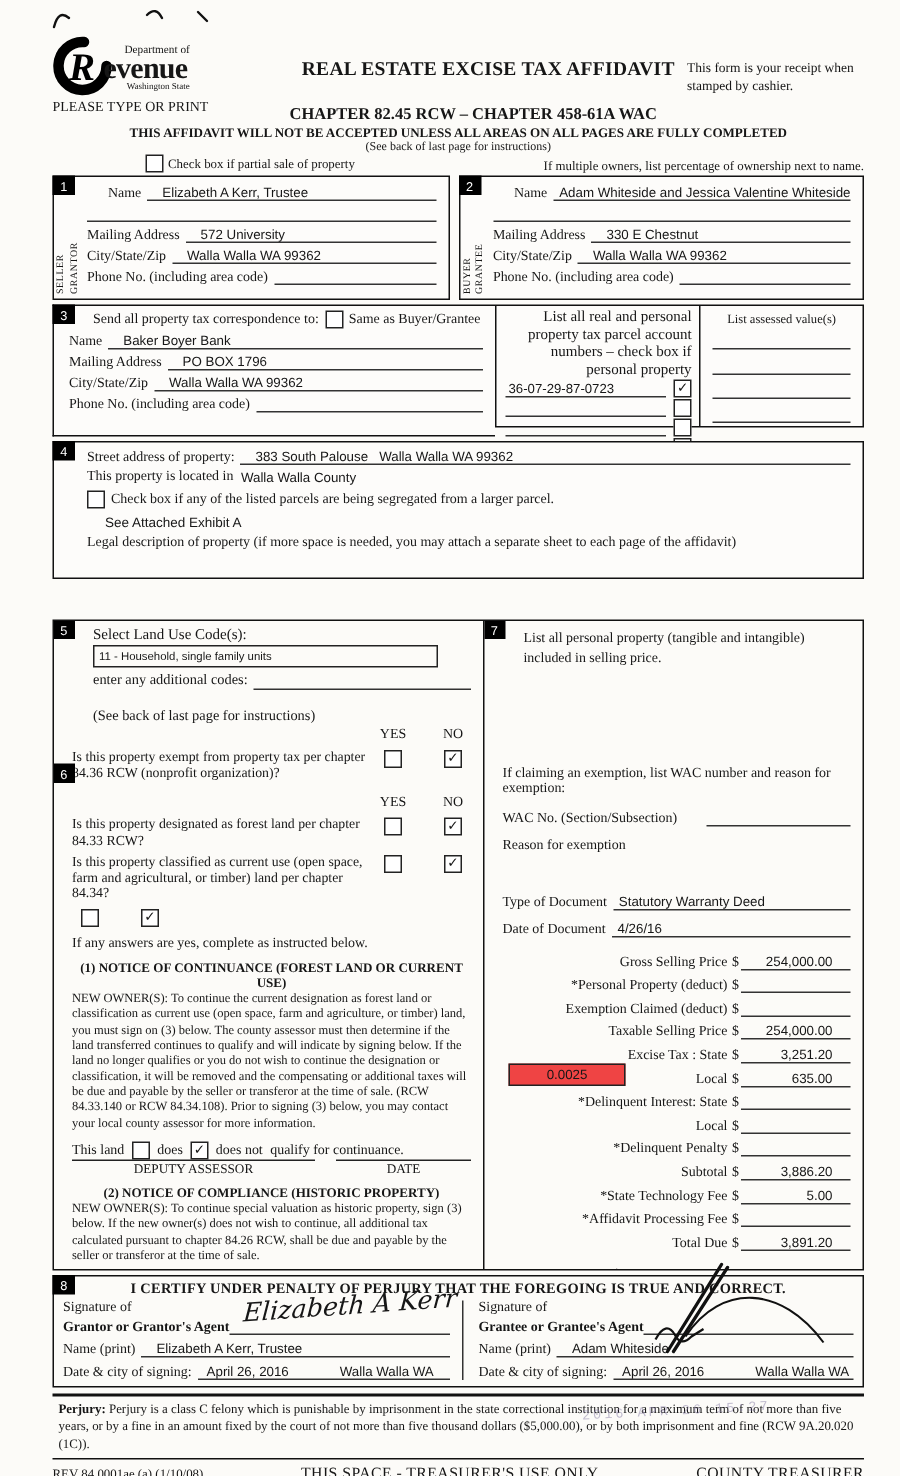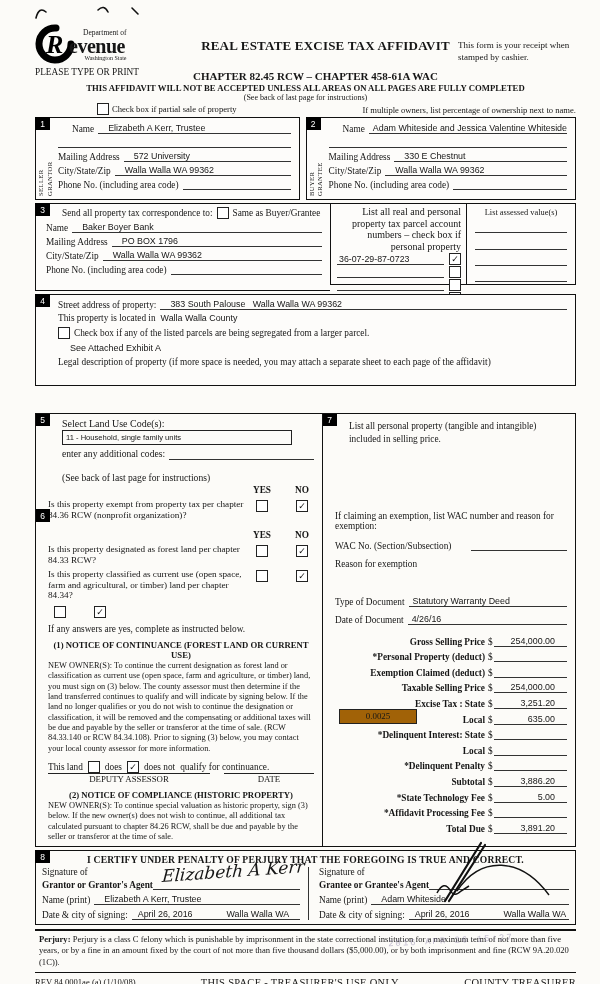--- a/index.html
+++ b/index.html
@@ -55,21 +55,21 @@
   .sec4{margin-top:3px;height:84px;padding:3px 8px 3px 22px;}
   .s4row{display:flex;align-items:flex-end;font-size:9.3px;margin-top:3px;}
   .chkrow{display:flex;align-items:center;gap:4px;font-size:9.3px;margin-top:4px;}
   .plain{font-size:9.3px;margin-top:4px;}
   .indent{margin-left:12px;font-family:"Liberation Sans",sans-serif;font-size:9px;}
 
   
   .maincols{display:flex;margin-top:27px;border:1.6px solid #111;height:432px;}
   .leftcol{width:266px;border-right:1.4px solid #111;position:relative;padding:4px 8px 0 12px;overflow:hidden;}
   .rightcol{flex:1;position:relative;padding:4px 8px 0 12px;overflow:hidden;}
-  .yn{display:flex;justify-content:flex-end;gap:16px;font-size:9.3px;font-weight:bold;margin-top:2px;}
+  .yn{display:flex;justify-content:flex-end;gap:16px;font-size:9.3px;font-weight:normal;margin-top:2px;}
   .yn span{width:24px;text-align:center;}
   .qrow{display:flex;align-items:flex-start;font-size:9.2px;line-height:1.15;margin-top:4px;}
   .qtext{flex:1;padding-right:4px;}
   .qboxes{display:flex;gap:16px;padding-top:1px;}
   .qboxes .cbcell{width:24px;display:flex;justify-content:center;}
   .luc-label{font-size:10px;margin-left:14px;}
   .luc-box{border:1.1px solid #222;margin:1px 0 0 14px;width:228px;height:13px;display:flex;align-items:center;}
   .luc-box span{font-family:"Liberation Sans",sans-serif;font-size:7.6px;padding-left:3px;}
   .addl{display:flex;font-size:9.6px;margin:3px 0 12px 14px;}
   .seeback{font-size:9.6px;margin:2px 0 0 14px;}
@@ -80,26 +80,26 @@
   .depc{display:flex;flex-direction:column;text-align:center;}
   .depc .dline{border-top:1.2px solid #222;}
 
   .pp-para{font-size:9.3px;line-height:1.35;margin:2px 0 0 14px;}
   .exempt-lbl{font-size:9.3px;margin-top:66px;}
   .wacrow{display:flex;align-items:flex-end;font-size:9.3px;margin-top:8px;gap:16px;}
   .reason{font-size:9.3px;margin-top:8px;}
   .docrow{display:flex;align-items:flex-end;font-size:9.3px;margin-top:26px;}
   .mrow{display:flex;align-items:flex-end;height:15.6px;font-size:9.3px;position:relative;}
   .mrow1{margin-top:6px;}
-  .mlab{width:150px;text-align:right;white-space:nowrap;font-weight:bold;}
+  .mlab{width:150px;text-align:right;white-space:nowrap;}
   .mdol{padding:0 1px 0 3px;}
   .mline{flex:1;border-bottom:1px solid #333;display:flex;justify-content:flex-end;min-height:11px;align-items:flex-end;}
   .mval{font-family:"Liberation Sans",sans-serif;font-size:8.9px;padding-right:12px;}
   .rate{position:absolute;left:4px;bottom:1px;width:76px;height:13px;border:1.2px solid #222;
-        display:flex;align-items:center;justify-content:center;font-family:Liberation Serif, serif;font-size:8.9px;background:#a16207;}
+        display:flex;align-items:center;justify-content:center;font-family:Liberation Sans, sans-serif;font-size:8.9px;background:#ef4444;}
   .minnote{font-size:8.7px;font-weight:bold;text-align:center;margin-top:10px;}
 
   
   .sec8{margin-top:3px;border:1.6px solid #111;position:relative;padding:3px 6px 4px 6px;}
   .certify{font-size:9.6px;font-weight:bold;text-align:center;letter-spacing:0.2px;}
   .sigcols{display:flex;margin-top:2px;}
   .sigL{width:258px;padding-right:8px;}
   .sigR{flex:1;border-left:1px solid #333;padding-left:10px;position:relative;}
   .sigblock{position:relative;}
   .siglbl{font-size:9.3px;line-height:1.2;}

